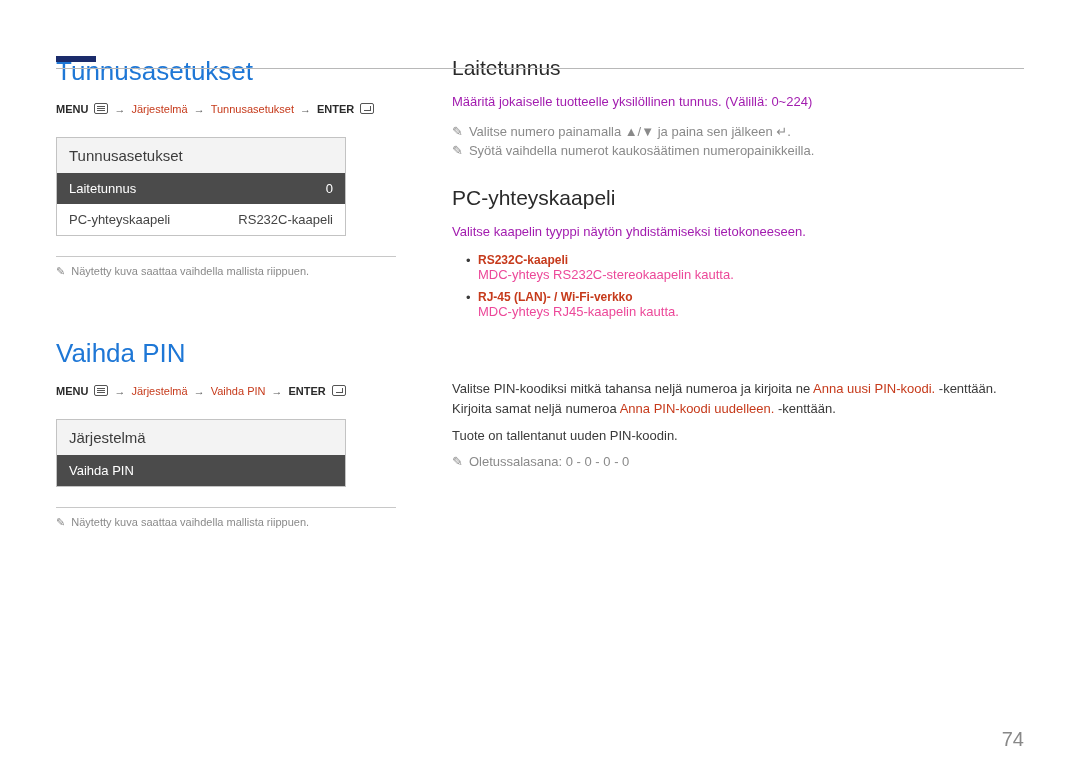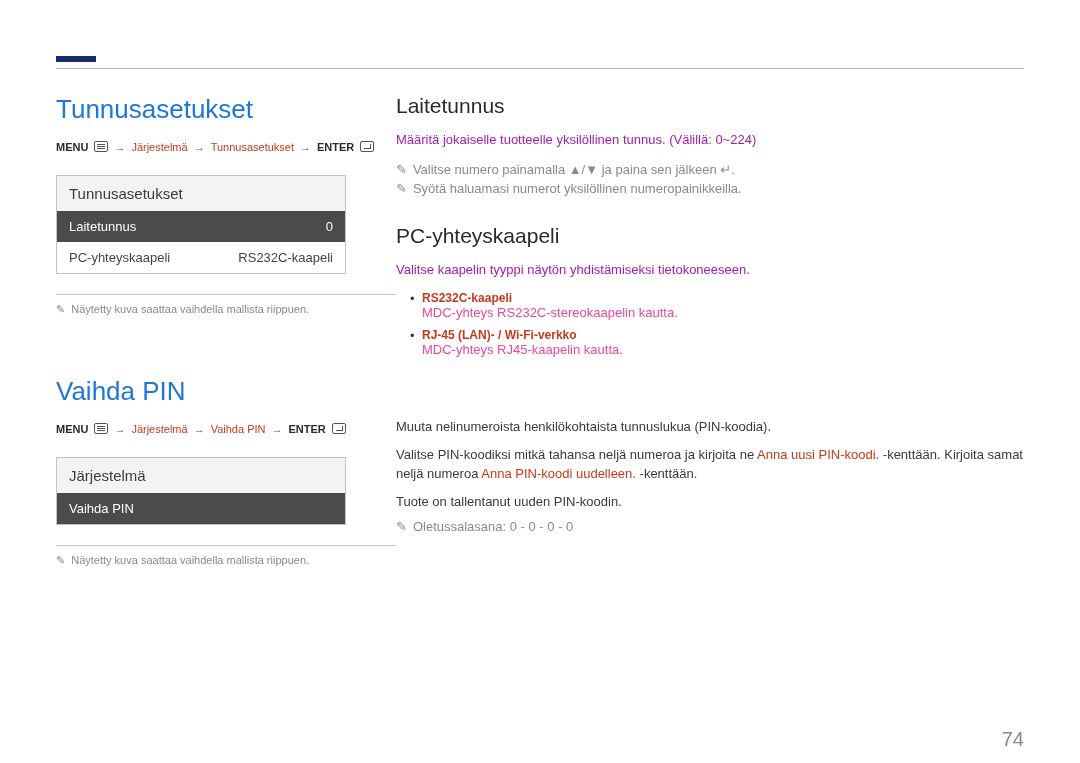--- a/index.html
+++ b/index.html
@@ -1,20 +1,20 @@
 <!DOCTYPE html>
 <html><head>
 <meta charset="utf-8">
 <style>
   * { box-sizing: border-box; margin: 0; padding: 0; }
   html, body { width: 1080px; height: 763px; font-family: Arial, Helvetica, sans-serif; color: #3a3a3a; background: #fff; }
   .page { position: relative; width: 1080px; height: 763px; padding: 56px 56px 36px 56px; }
   .accent-bar { position: absolute; top: 56px; left: 56px; width: 40px; height: 6px; background: #1b2b6b; }
   .top-rule { position: absolute; top: 68px; left: 56px; right: 56px; height: 1px; background: #b8b8b8; }
-  .columns { display: flex; margin-top: 38px; }
+  .columns { display: flex; gap: 56px; }
   .col-left { width: 340px; flex: 0 0 340px; }
   .col-right { flex: 1; }
   .h1 { color: #1e77d6; font-size: 26px; font-weight: 400; margin-bottom: 16px; }
   .breadcrumb { font-size: 11px; color: #444; margin-bottom: 22px; display: flex; flex-wrap: wrap; gap: 6px; }
   .breadcrumb .strong { font-weight: bold; color: #2a2a2a; }
   .breadcrumb .lnk { color: #c63a1b; }
   .breadcrumb .ic { display:inline-block; width:14px; height:11px; border:1px solid #555; border-radius:2px; position:relative; }
   .breadcrumb .ic.menu::after { content:""; position:absolute; left:2px; top:2px; right:2px; height:1px; background:#555; box-shadow:0 2px 0 #555, 0 4px 0 #555; }
   .breadcrumb .ic.enter::after { content:""; position:absolute; right:2px; top:2px; width:6px; height:4px; border-right:1px solid #555; border-bottom:1px solid #555; }
   .breadcrumb .arrow { color:#555; font-size:11px; }
@@ -115,41 +115,40 @@
     <div class="col-right">
       <div class="sect">
         <h2 class="h2">Laitetunnus</h2>
         <p class="h3">Määritä jokaiselle tuotteelle yksilöllinen tunnus. (Välillä: 0~224)</p>
         <div class="right-note">
           <span>✎</span>
           <span>Valitse numero painamalla ▲/▼ ja paina sen jälkeen ↵.</span>
         </div>
         <div class="right-note">
           <span>✎</span>
-          <span>Syötä haluamasi numerot yksilöllinen numeropainikkeilla.</span>
+          <span>Syötä vaihdella numerot kaukosäätimen numeropainikkeilla.</span>
         </div>
       </div>
 
       <div class="sect">
         <h2 class="h2">PC-yhteyskaapeli</h2>
         <p class="h3">Valitse kaapelin tyyppi näytön yhdistämiseksi tietokoneeseen.</p>
         <div class="bullet-list">
           <div class="bullet-item">
             <div class="bold-red">RS232C-kaapeli</div>
             <div class="desc">MDC-yhteys RS232C-stereokaapelin kautta.</div>
           </div>
           <div class="bullet-item">
             <div class="bold-red">RJ-45 (LAN)- / Wi-Fi-verkko</div>
             <div class="desc">MDC-yhteys RJ45-kaapelin kautta.</div>
           </div>
         </div>
       </div>
 
       <div class="sect" style="margin-top:60px;">
-        <p class="body-text">Muuta nelinumeroista henkilökohtaista tunnuslukua (PIN-koodia).</p>
         <p class="body-text">
           <span>Valitse PIN-koodiksi mitkä tahansa neljä numeroa ja kirjoita ne </span><span class="inline-red">Anna uusi PIN-koodi.</span><span> -kenttään. Kirjoita samat neljä numeroa </span><span class="inline-red">Anna PIN-koodi uudelleen.</span><span> -kenttään.</span>
         </p>
         <p class="body-text">Tuote on tallentanut uuden PIN-koodin.</p>
         <div class="right-note">
           <span>✎</span>
           <span>Oletussalasana: 0 - 0 - 0 - 0</span>
         </div>
       </div>
     </div>

